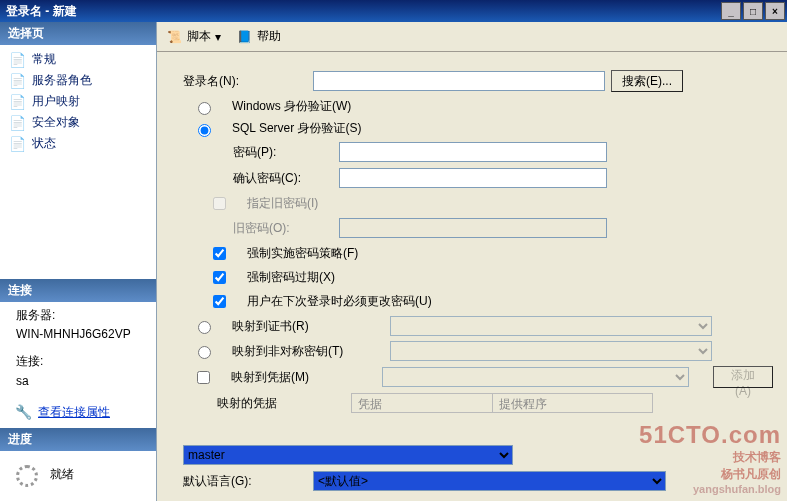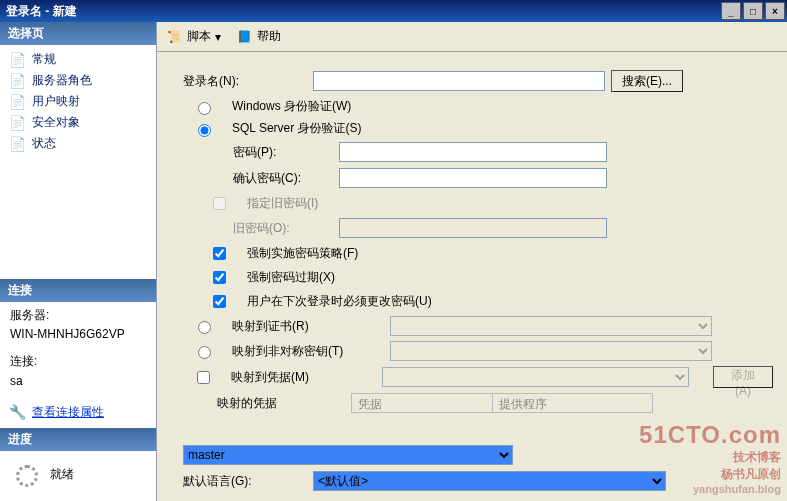--- a/index.html
+++ b/index.html
@@ -6,37 +6,37 @@
 body { margin: 0; background: #ece9d8; width: 787px; height: 501px; overflow: hidden; position: relative; }
 .titlebar { background: linear-gradient(#0a246a,#1b5ab4); color: #fff; height: 22px; display: flex; align-items: center; justify-content: space-between; padding-left: 6px; font-weight: bold; }
 .titlebar .btns { display: flex; gap: 2px; padding-right: 2px; }
 .titlebar .btn { width: 20px; height: 18px; background: #c6c3c6; border: 1px solid #555; display: flex; align-items: center; justify-content: center; font-size: 10px; color: #000; }
 .main { display: flex; height: calc(100% - 22px); }
 .left { width: 215px; background: #fff; border-right: 1px solid #8ea2b4; display: flex; flex-direction: column; }
 .left .hdr { background: linear-gradient(#3f6a9e,#5d8cc7); color: #fff; font-weight: bold; padding: 3px 8px; }
 .left .sect { padding: 4px 4px 6px 4px; }
 .left .item { display: flex; align-items: center; gap: 6px; padding: 2px 6px; color: #0a246a; cursor: pointer; }
 .left .item .ico { width: 16px; height: 16px; display: flex; align-items: center; justify-content: center; font-size: 14px; }
-.left .conninfo { padding: 4px 10px; color: #000; line-height: 1.6; }
+.left .conninfo { padding: 4px 16px; color: #000; line-height: 1.6; }
 .left .spin { width: 22px; height: 22px; border: 3px dotted #999; border-radius: 50%; display: inline-block; vertical-align: middle; margin-right: 12px; }
 .left a { color: #0033cc; text-decoration: underline; }
 
 .right { flex: 1; background: #ece9d8; display: flex; flex-direction: column; }
 .toolbar { background: #ece9d8; border-bottom: 1px solid #9e9a91; padding: 4px 6px; display: flex; gap: 8px; align-items: center; }
 .tbtn { display: flex; align-items: center; gap: 4px; cursor: pointer; padding: 2px 4px; }
 .tbtn .ico { width: 16px; height: 16px; display: inline-flex; align-items: center; justify-content: center; }
 
 .form { padding: 18px 14px 26px 26px; overflow: hidden; }
 .row { display: flex; align-items: center; margin-bottom: 6px; }
 .lbl { width: 130px; }
 .lbl2 { width: 130px; padding-left: 24px; }
 .inp { border: 1px solid #7f9db9; height: 20px; background: #fff; padding: 1px 3px; }
 .inp-long { width: 292px; }
 .inp-med { width: 268px; }
-.sel { border: 1px solid #7f9db9; height: 20px; background: #3b82f6; width: 322px; }
+.sel { border: 1px solid #7f9db9; height: 20px; background: #1d4ed8; width: 322px; }
 .btn3d { border: 1px solid #555; background: #ece9d8; height: 22px; padding: 0 10px; margin-left: 6px; border-right-color:#222; border-bottom-color:#222; }
 .radio-row, .check-row { display: flex; align-items: center; gap: 18px; margin-bottom: 5px; padding-left: 10px; }
 .indent { padding-left: 26px; }
 .disabled { color: #888; }
 .fieldpair { display: flex; }
 .placehdr { border: 1px solid #bbb; background: #ece9d8; height: 20px; color: #888; padding: 2px 6px; }
 .watermark { position: absolute; right: 6px; bottom: 6px; text-align: right; pointer-events: none; color: rgba(180,60,50,0.55); font-weight: bold; }
 .watermark .l1 { font-size: 24px; letter-spacing: 1px; }
 .watermark .l3 { font-size: 11px; color: rgba(180,120,120,0.6); }
 </style>

